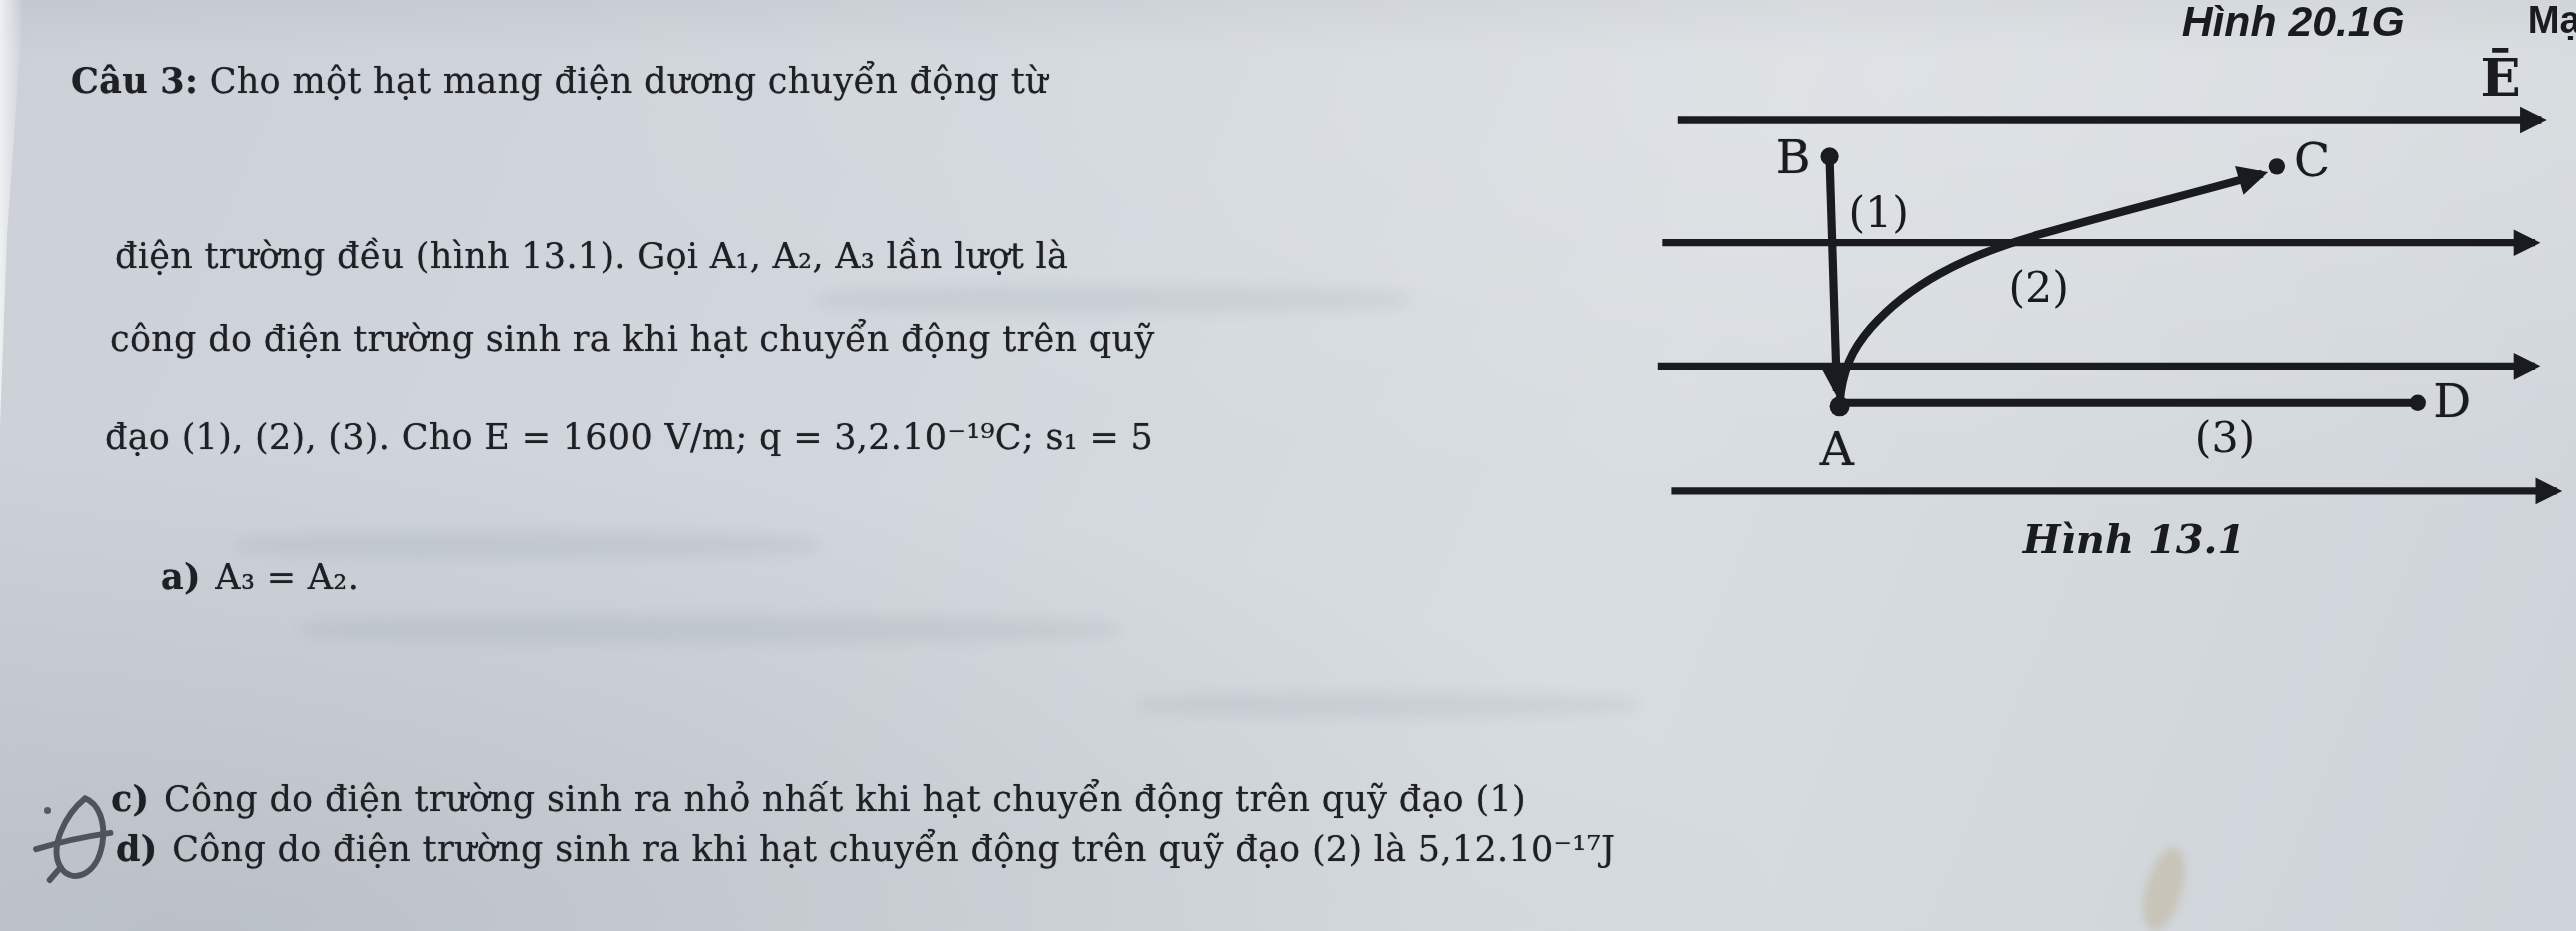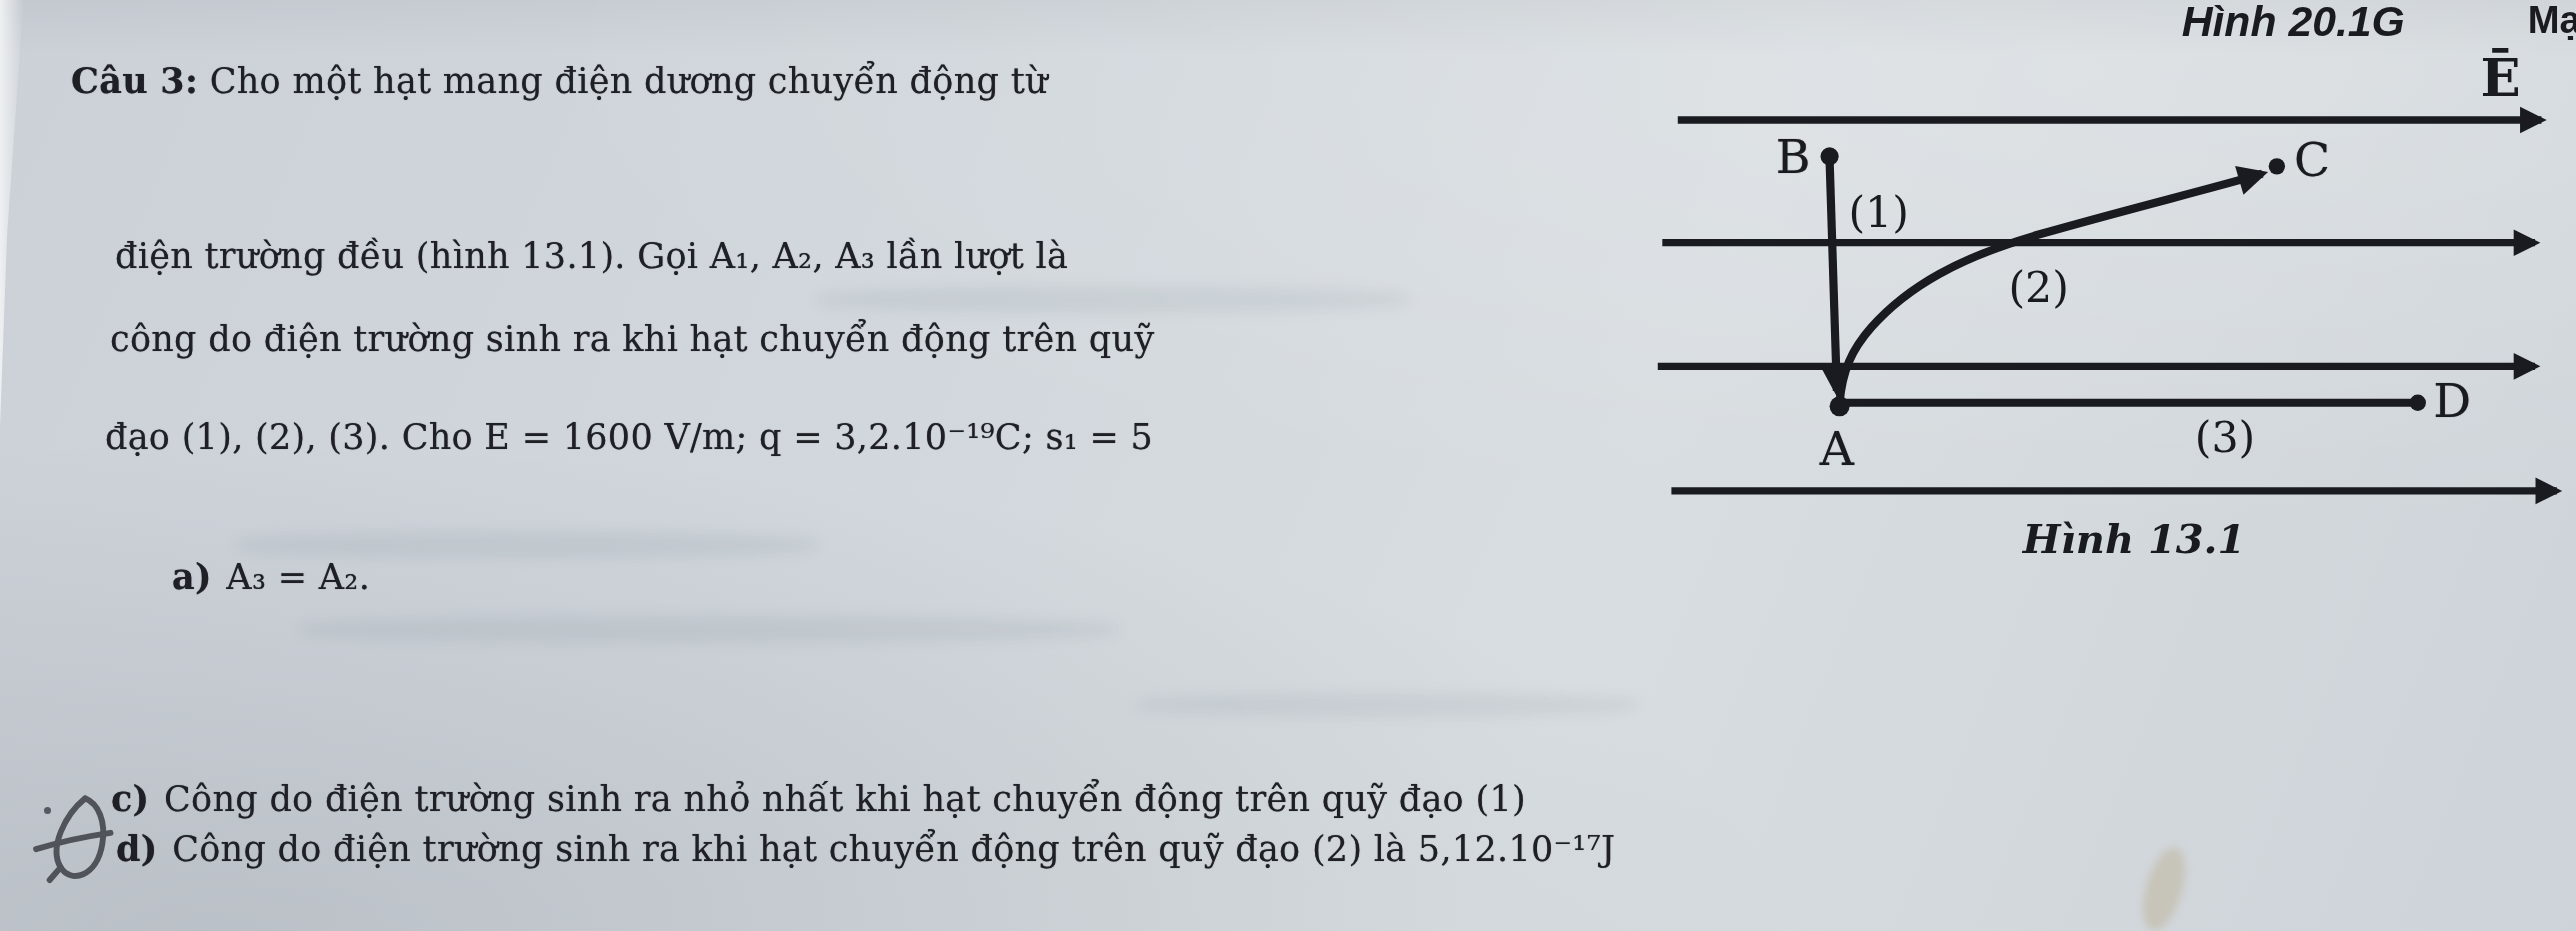--- a/index.html
+++ b/index.html
@@ -47,21 +47,21 @@
   <div class="stain" style="left:2146px;top:846px;width:36px;height:86px;"></div>
 
   <div class="tline" style="left:71px;top:60px;">
     <span class="bold">Câu 3:</span>
     <span>Cho một hạt mang điện dương chuyển động từ</span>
   </div>
   <div class="tline" style="left:115px;top:236px;">điện trường đều (hình 13.1). Gọi A₁, A₂, A₃ lần lượt là</div>
   <div class="tline" style="left:110px;top:319px;">công do điện trường sinh ra khi hạt chuyển động trên quỹ</div>
   <div class="tline" style="left:105px;top:394px;margin-top:23px;">đạo (1), (2), (3). Cho E = 1600 V/m; q = 3,2.10⁻¹⁹C; s₁ = 5</div>
 
-  <div class="tline" style="left:172px;top:556px;">
+  <div class="tline" style="left:161px;top:556px;">
     <span class="optlabel">a)</span><span>A₃ = A₂.</span>
   </div>
   <div class="stray-dot" style="left:44px;top:807px;"></div>
   <div class="tline" style="left:111px;top:747px;margin-top:31px;">
     <span class="optlabel">c)</span><span>Công do điện trường sinh ra nhỏ nhất khi hạt chuyển động trên quỹ đạo (1)</span>
   </div>
   <div class="tline" style="left:116px;top:828px;">
     <span class="optlabel">d)</span><span>Công do điện trường sinh ra khi hạt chuyển động trên quỹ đạo (2) là 5,12.10⁻¹⁷J</span>
   </div>
 

